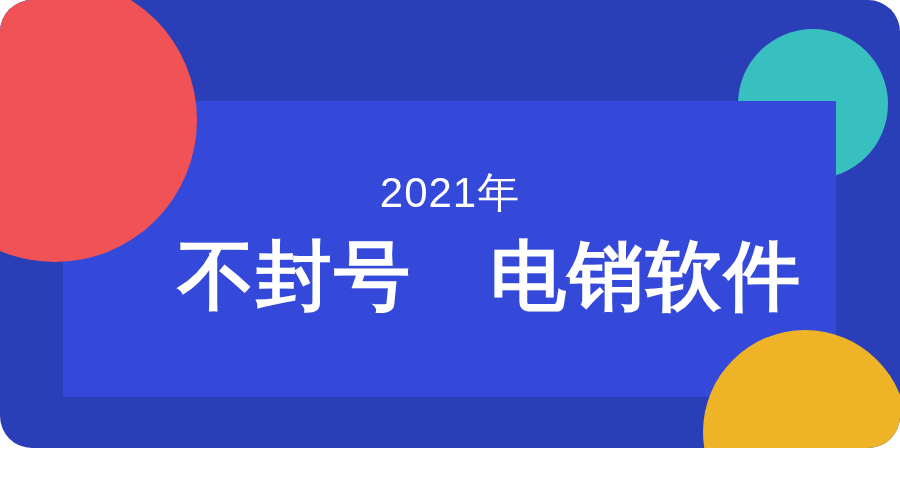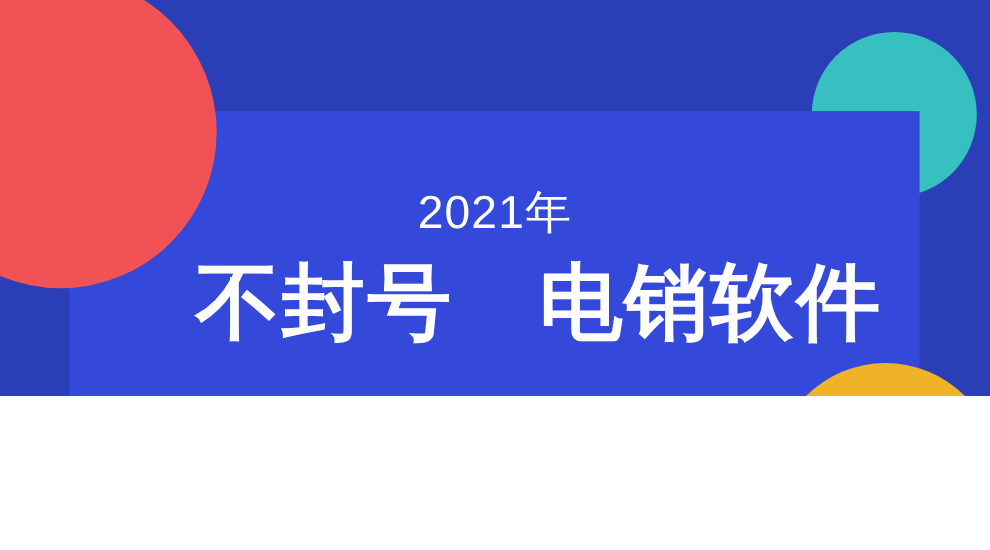--- a/index.html
+++ b/index.html
@@ -5,23 +5,24 @@
 <style>
   html, body {
     margin: 0;
     padding: 0;
     background: #ffffff;
   }
 
   #banner {
     position: relative;
     width: 900px;
-    height: 360px;
+    height: 448px;
     overflow: hidden;
     font-family: "Liberation Sans", "DejaVu Sans", sans-serif;
+    border-radius: 32px;
     -webkit-font-smoothing: antialiased;
   }
 
   
   .bg-fill {
     position: absolute;
     inset: 0;
     background: #2a3eb8;
   }
 

